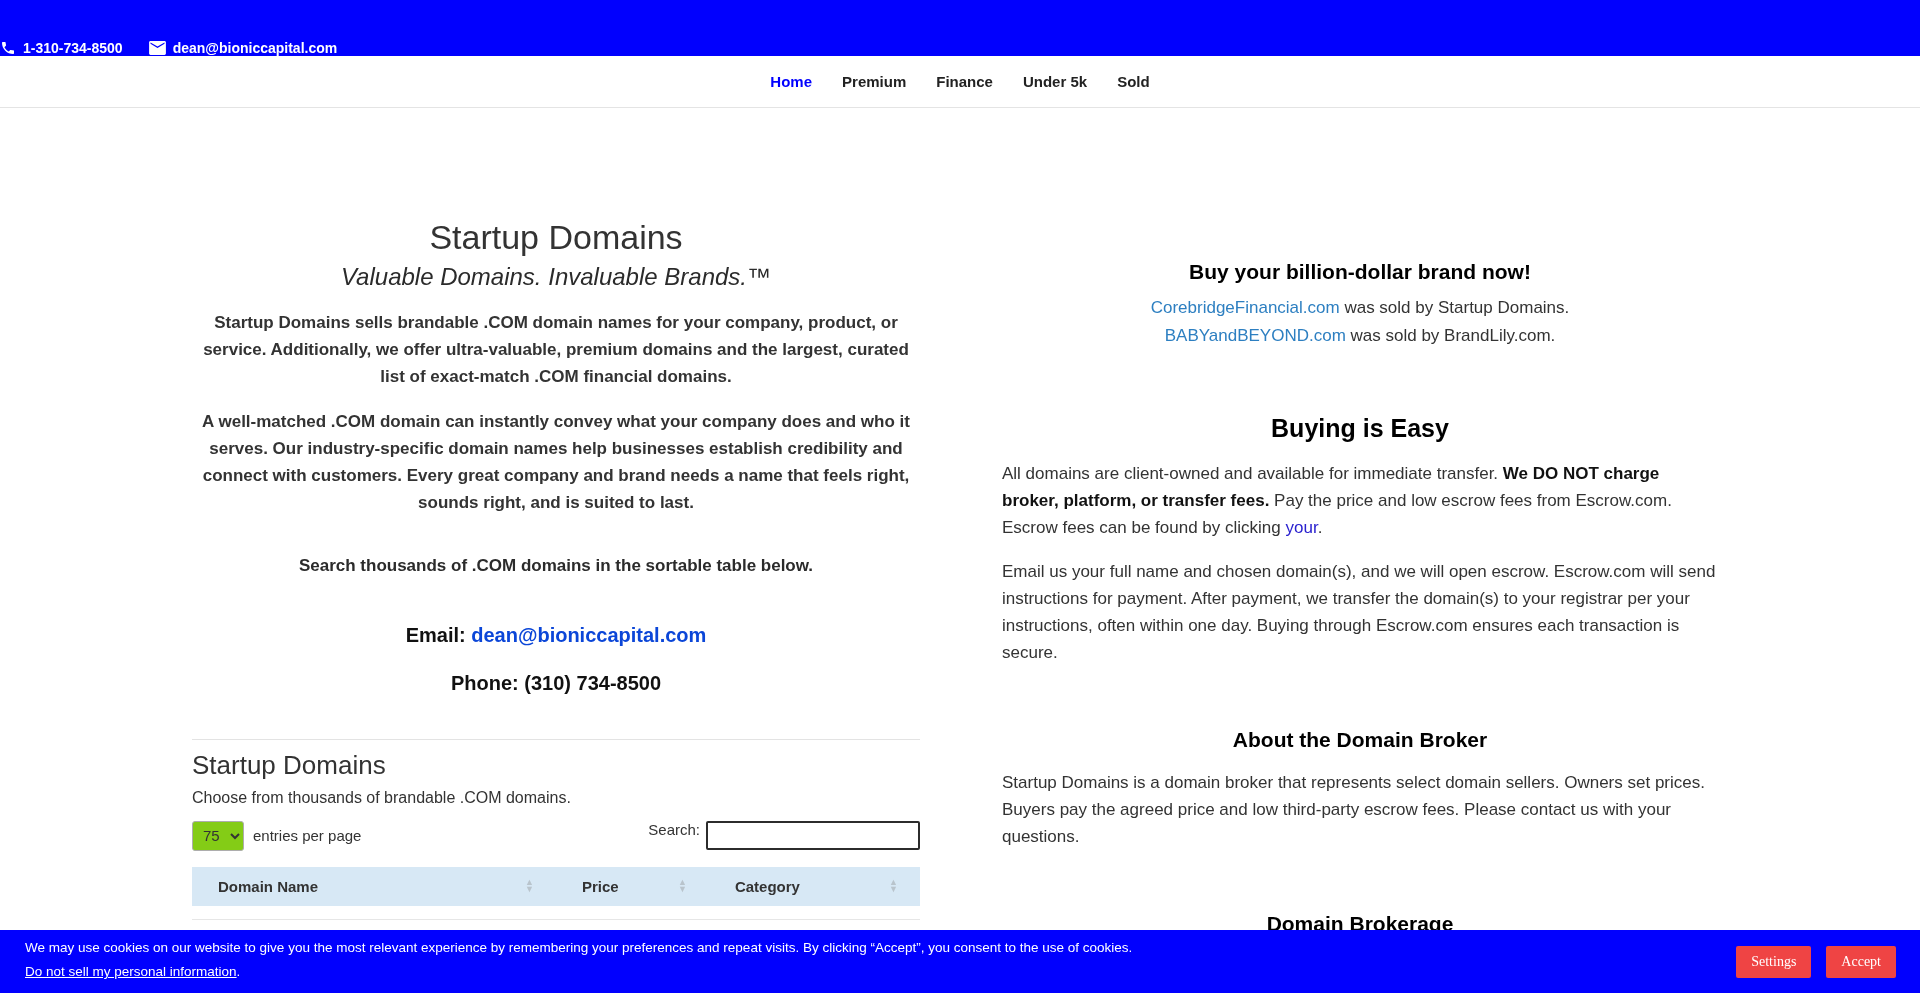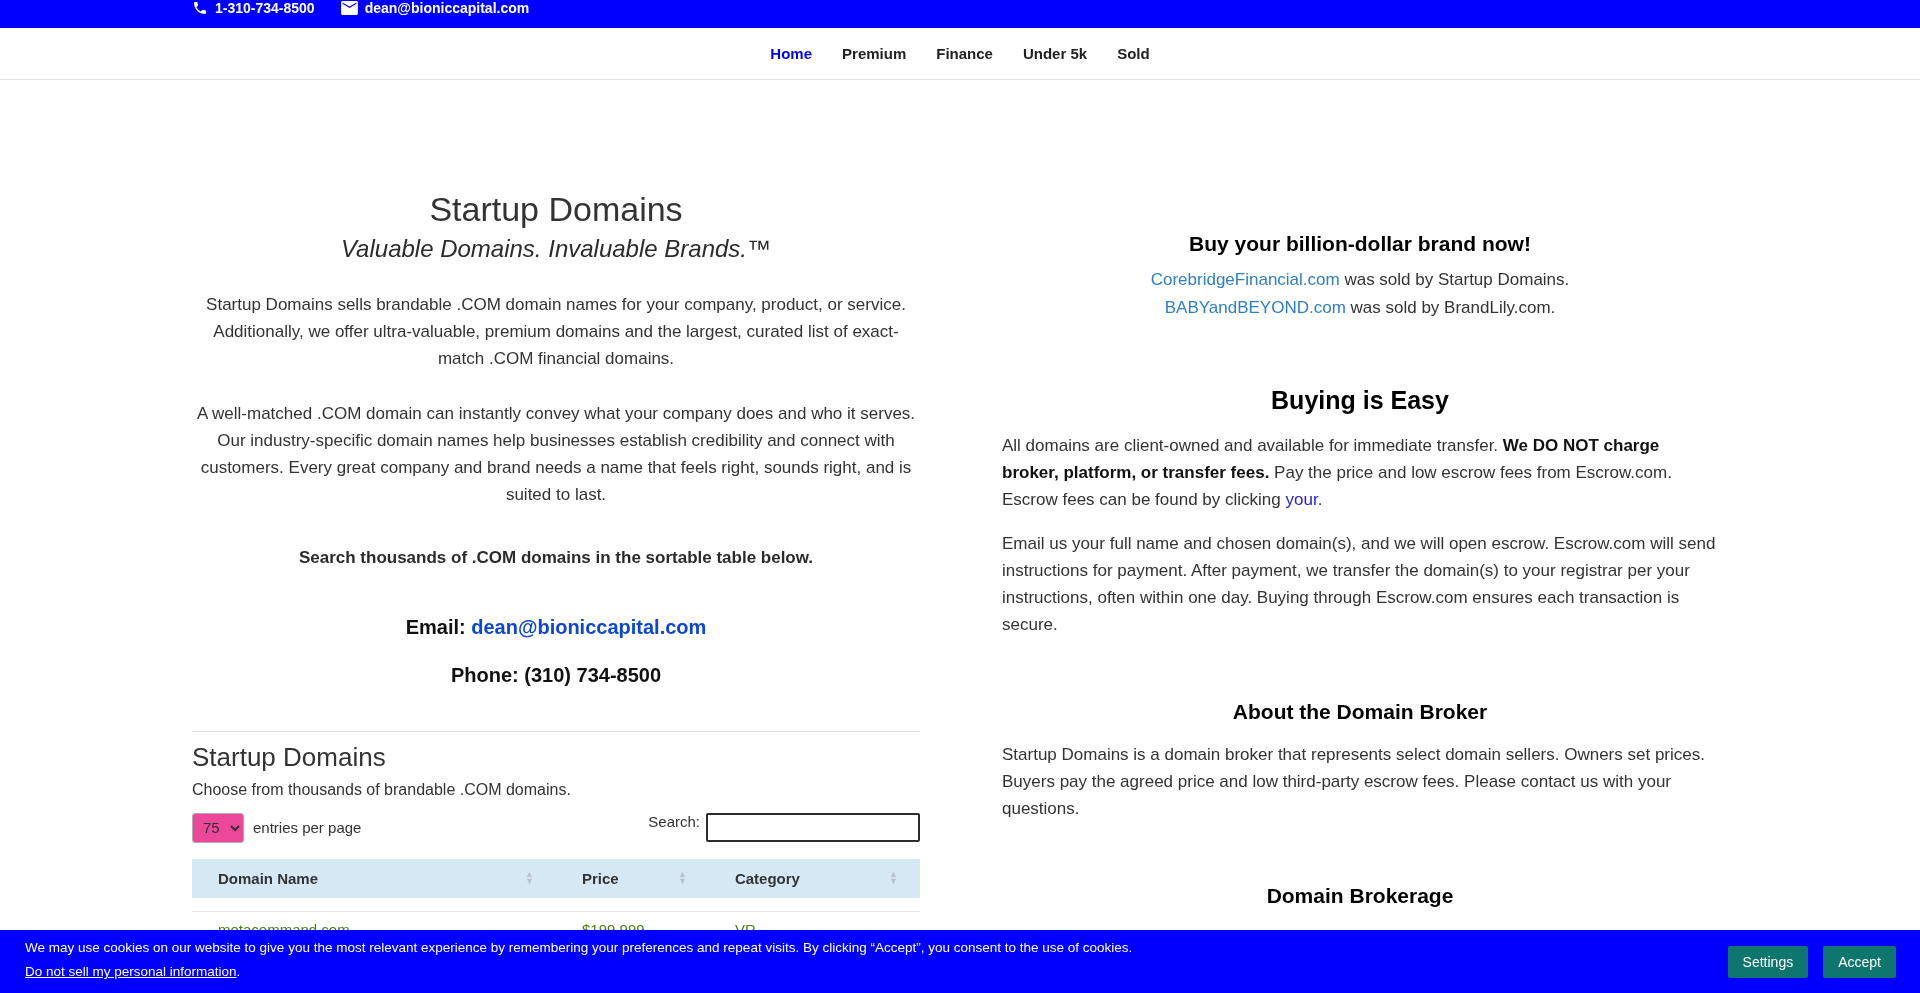--- a/index.html
+++ b/index.html
@@ -8,50 +8,50 @@
     --link-email:#0b46d8;
     --link-here:#2b22cf;
     --th-bg:#d7e8f5;
   }
   *{box-sizing:border-box;}
   html,body{margin:0;padding:0;}
   body{font-family:"Liberation Sans",sans-serif;background:#fff;color:#333;}
   .page{position:relative;width:1920px;height:993px;overflow:hidden;background:#fff;}
 
   
-  .topbar{height:28px;background:var(--accent);display:flex;align-items:flex-start;padding-left:192px;gap:26px;}
+  .topbar{height:56px;background:var(--accent);display:flex;align-items:flex-end;gap:26px;}
   .topbar .contact{display:flex;align-items:center;gap:7px;color:#fff;font-size:14px;font-weight:bold;}
   .topbar svg{display:block;}
 
   
   .nav{height:52px;background:#fff;border-bottom:1px solid #e4e4e4;display:flex;align-items:center;justify-content:center;gap:30px;}
   .nav a{font-size:15px;font-weight:bold;color:#222;text-decoration:none;}
   .nav a.active{color:var(--accent);}
 
   
   .main{display:flex;padding:0 192px;gap:82px;}
   .col-left{width:728px;flex:0 0 728px;}
   .col-right{width:716px;flex:0 0 716px;}
 
   
   .col-left{padding-top:108px;text-align:center;}
   h1.site-title{font-size:34px;font-weight:500;color:#333;margin:0;line-height:1.25;}
   .tagline{font-size:24px;font-style:italic;color:#2b2b2b;margin-top:4px;}
-  .intro-p{font-size:17px;line-height:27px;color:#333;margin-top:28px;}
+  .intro-p{font-size:17px;line-height:27px;color:#333;margin-top:18px;font-weight:bold;}
   .search-note{font-size:17px;font-weight:bold;color:#2b2b2b;margin-top:40px;}
   .contact-line{font-size:20px;font-weight:bold;color:#111;margin-top:48px;}
   .contact-line + .contact-line{margin-top:25px;}
   .contact-line a{color:var(--link-email);text-decoration:none;font-weight:bold;}
 
   
   .table-section{margin-top:44px;border-top:1px solid #e3e3e3;text-align:left;}
   h2.table-title{font-size:26px;font-weight:500;color:#333;margin:10px 0 0 0;}
   .table-sub{font-size:16px;color:#333;margin-top:8px;}
   .controls{display:flex;align-items:center;margin-top:14px;}
-  .controls select{width:52px;height:30px;font-size:15px;color:#333;border:1px solid #adadad;border-radius:3px;background:#ec4899;padding-left:6px;}
+  .controls select{width:52px;height:30px;font-size:15px;color:#333;border:1px solid #adadad;border-radius:3px;background:#84cc16;padding-left:6px;}
   .entries-label{font-size:15px;color:#333;margin-left:9px;}
   .search-wrap{margin-left:auto;display:flex;gap:6px;}
   .search-wrap label{font-size:15px;color:#333;}
   .search-wrap input{width:214px;height:29px;border:2px solid #2c2c2c;border-radius:2px;background:#fff;font-size:15px;padding:0 6px;}
 
   .dtable{margin-top:16px;}
   .dt-head{display:grid;grid-template-columns:50% 21% 29%;background:var(--th-bg);height:39px;align-items:center;}
   .dt-head .th{position:relative;font-size:15px;font-weight:bold;color:#333;padding-left:26px;height:100%;display:flex;align-items:center;}
   .sort{position:absolute;right:22px;top:50%;transform:translateY(-50%);display:flex;flex-direction:column;line-height:7px;font-size:9px;color:#b9c4cc;}
   .dt-body{margin-top:13px;}
@@ -71,21 +71,21 @@
   .rc-p{font-size:17px;line-height:27px;color:#333;margin-top:17px;text-align:left;}
   .rc-p b{color:#111;}
   .rc-p a{color:var(--link-here);text-decoration:none;}
 
   
   .cookie{position:absolute;left:0;right:0;bottom:0;height:63px;background:var(--accent);color:#fff;z-index:20;padding:9px 200px 8px 25px;}
   .cookie-msg{font-size:13.5px;line-height:18px;}
   .cookie-link-line{margin-top:7px;font-size:13.5px;}
   .cookie-link-line a{color:#fff;text-decoration:underline;}
   .cookie-buttons{position:absolute;right:24px;top:50%;transform:translateY(-50%);display:flex;gap:15px;}
-  .cookie-buttons button{background:#0f766e;color:#fff;border:none;font-size:14px;font-family:Liberation Sans, sans-serif;padding:8px 15px;border-radius:2px;cursor:pointer;}
+  .cookie-buttons button{background:#ef4444;color:#fff;border:none;font-size:14px;font-family:Liberation Serif, serif;padding:8px 15px;border-radius:2px;cursor:pointer;}
 </style>
 </head>
 <body>
 
 <div class="page">
 
   <div class="topbar">
     <span class="contact">
       <span>
         <svg width="16" height="16" viewBox="0 0 24 24" fill="#ffffff">

